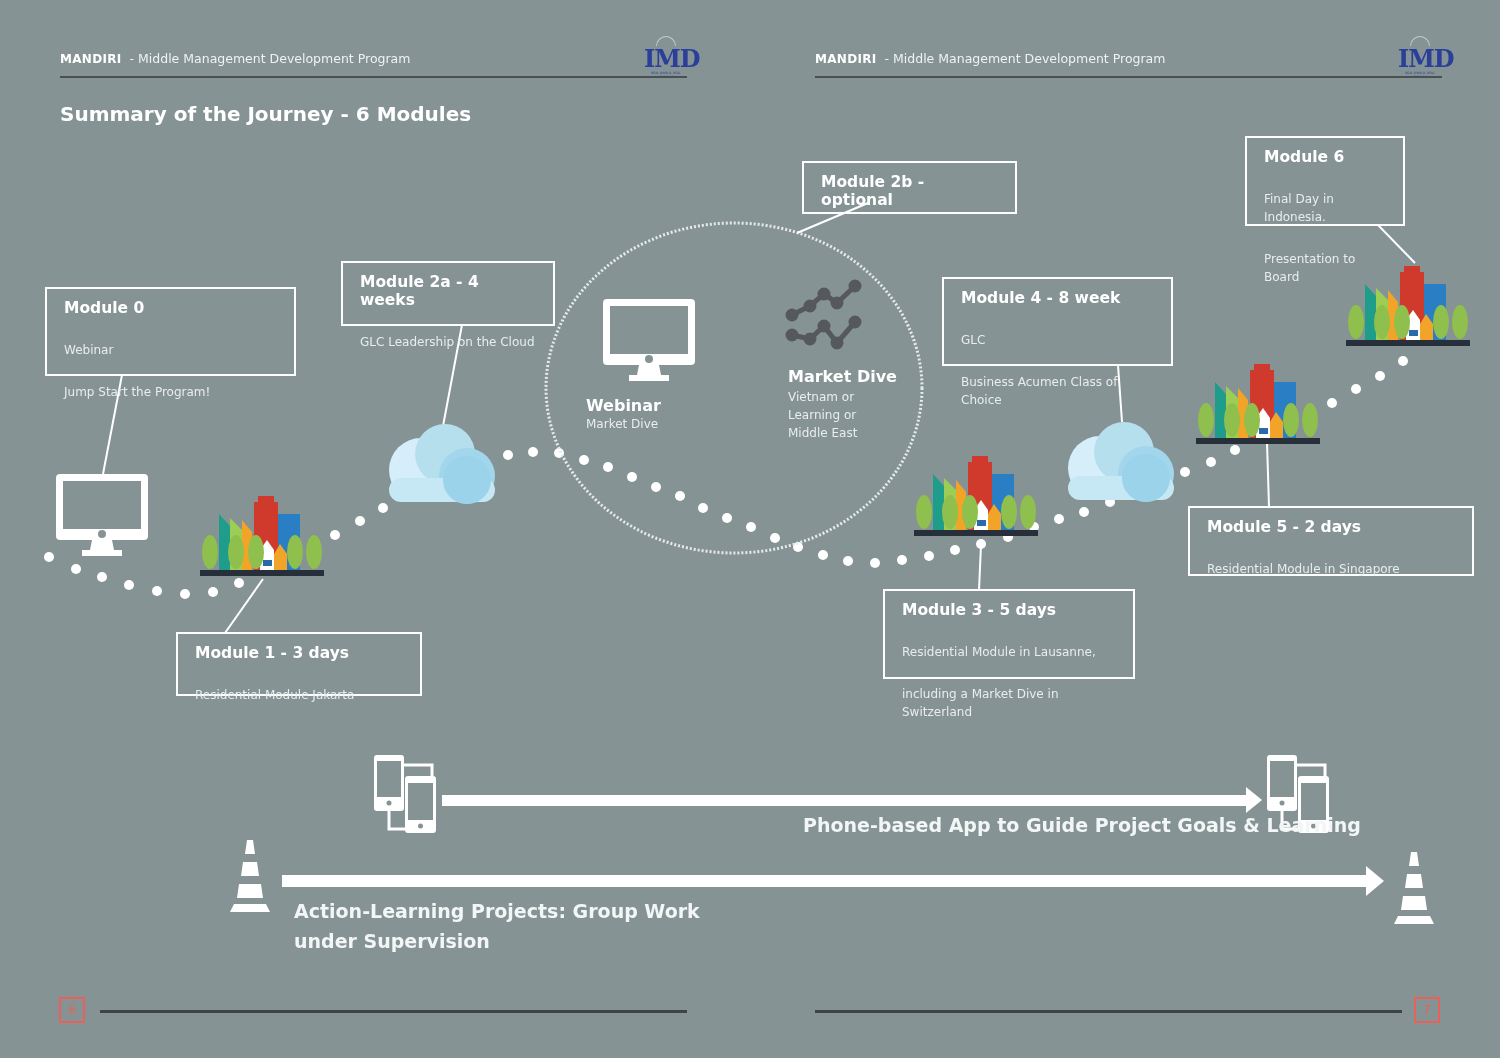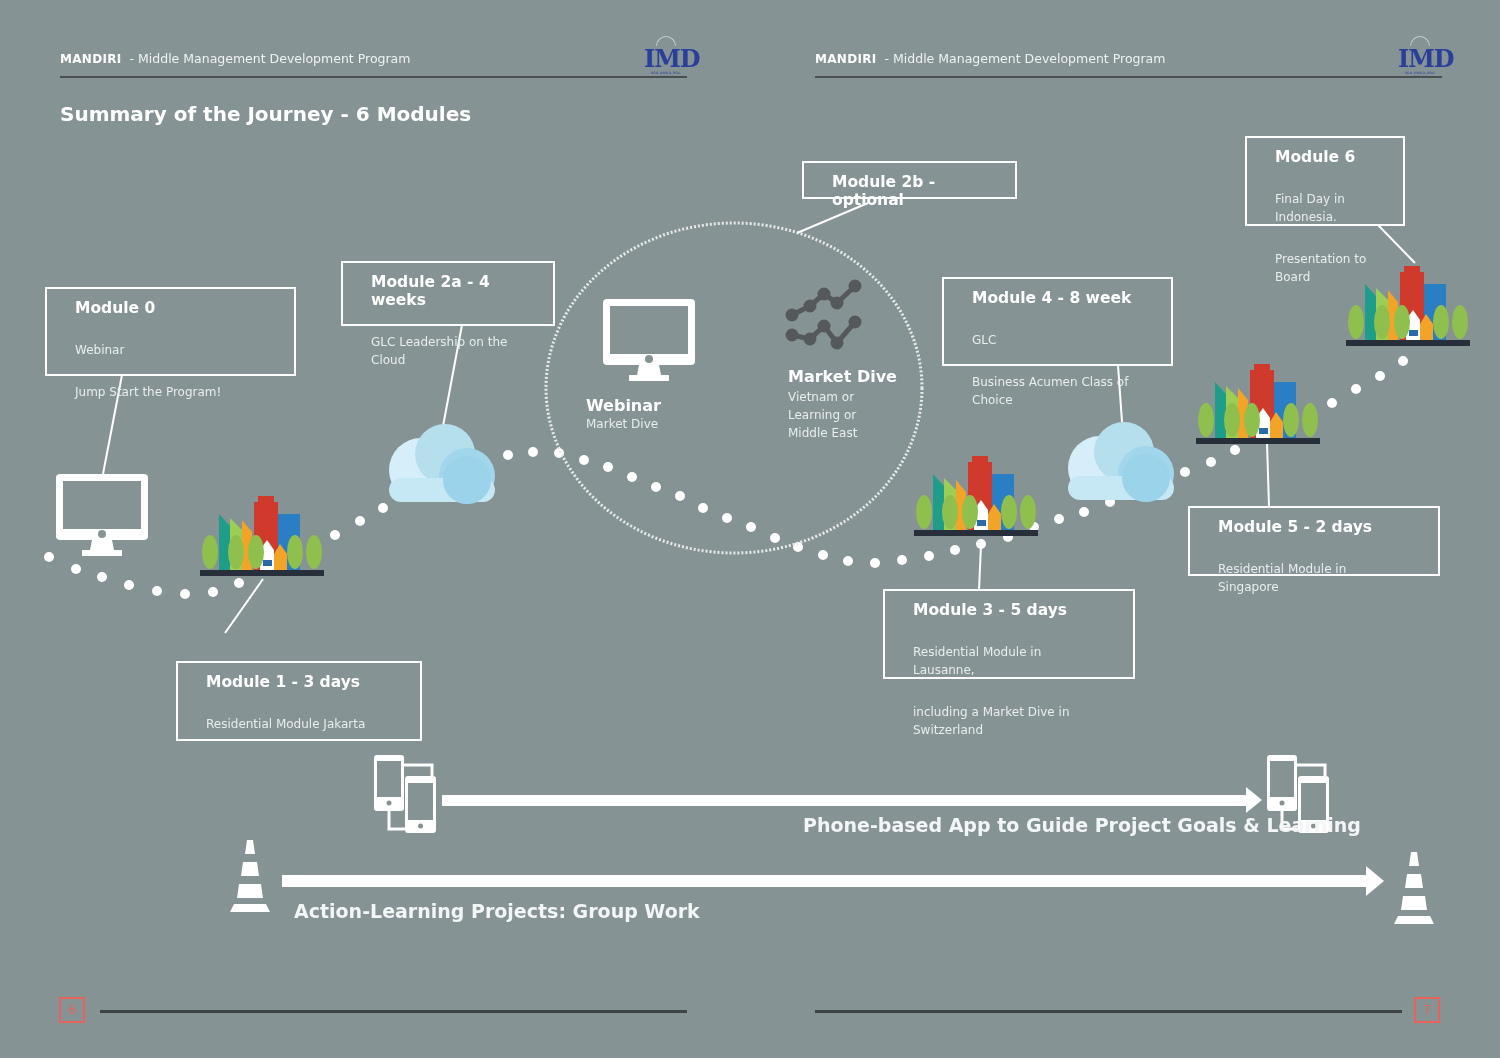--- a/index.html
+++ b/index.html
@@ -6,21 +6,21 @@
   body { width:1500px; height:1058px; background:#869395; position:relative; overflow:hidden;
          font-family:"DejaVu Sans", sans-serif; color:#fff; }
   .abs { position:absolute; }
   .hdr-brand { font-weight:bold; font-size:12px; letter-spacing:0.3px; }
   .hdr-sub { font-size:12.5px; color:#eef2f2; margin-left:8px; }
   .hdr-line { height:2px; background:#4a4f52; }
   .imd { color:#2a3f9a; font-family:"DejaVu Serif", serif; font-weight:bold; font-size:24px; letter-spacing:-1px; line-height:1;text-align:right; }
   .imd-sun { width:18px; height:9px; border:1.5px solid #c8cccc; border-bottom:none; border-radius:10px 10px 0 0; margin:0 auto 1px auto; }
   .imd-tag { font-size:3px; color:#2a3f9a; text-align:center; }
   .title { font-size:20px; font-weight:bold; }
-  .box { position:absolute; border:2px solid #fff; box-sizing:border-box; padding:10px 28px; }
+  .box { position:absolute; border:2px solid #fff; box-sizing:border-box; padding:10px 17px; }
   .box .bt { font-weight:bold; font-size:15.5px; margin-bottom:6px; }
   .box .bd { font-size:12px; color:#e8eded; line-height:18px;margin-top:24px; }
   .label-b { font-weight:bold; font-size:16px; }
   .label-s { font-size:12px; color:#e8eded; line-height:18px; }
   .arrow-text { font-weight:bold; font-size:19px; color:#f3f6f6; }
   .pagenum { width:26px; height:26px; border:2px solid #e8625a; box-sizing:border-box; color:#e8625a;
              font-size:12px; text-align:center; line-height:22px; }
   .foot-line { height:3px; background:#3e4346; }
   svg { position:absolute; left:0; top:0; }
 </style>
@@ -190,42 +190,42 @@
   <rect x="282" y="875" width="1086" height="12" fill="#fff"></rect>
   <polygon points="1366,866 1384,881 1366,896" fill="#fff"></polygon>
   <use href="#cone" x="1394" y="852"></use>
 </svg>
 
 <div class="box" style="left:45px;top:287px;width:251px;height:89px;">
   <div class="bt">Module 0</div>
   <div class="bd">Webinar</div>
   <div class="bd">Jump Start the Program!</div>
 </div>
-<div class="box" style="left:176px;top:661px;width:246px;height:80px;">
+<div class="box" style="left:176px;top:632px;width:246px;height:64px;">
   <div class="bt">Module 1 - 3 days</div>
   <div class="bd">Residential Module Jakarta</div>
 </div>
 <div class="box" style="left:341px;top:261px;width:214px;height:65px;">
   <div class="bt">Module 2a - 4 weeks</div>
   <div class="bd">GLC Leadership on the Cloud</div>
 </div>
-<div class="box" style="left:802px;top:161px;width:215px;height:38px;padding-top:10px;">
+<div class="box" style="left:802px;top:161px;width:215px;height:53px;padding-top:10px;">
   <div class="bt">Module 2b - optional</div>
 </div>
 <div class="box" style="left:883px;top:589px;width:252px;height:90px;">
   <div class="bt">Module 3 - 5 days</div>
   <div class="bd">Residential Module in Lausanne,</div>
   <div class="bd">including a Market Dive in Switzerland</div>
 </div>
 <div class="box" style="left:942px;top:277px;width:231px;height:89px;">
   <div class="bt">Module 4 - 8 week</div>
   <div class="bd">GLC</div>
   <div class="bd">Business Acumen Class of Choice</div>
 </div>
-<div class="box" style="left:1188px;top:506px;width:252px;height:70px;">
+<div class="box" style="left:1188px;top:506px;width:286px;height:70px;">
   <div class="bt">Module 5 - 2 days</div>
   <div class="bd">Residential Module in Singapore</div>
 </div>
 <div class="box" style="left:1245px;top:136px;width:160px;height:90px;">
   <div class="bt">Module 6</div>
   <div class="bd">Final Day in Indonesia.</div>
   <div class="bd">Presentation to Board</div>
 </div>
 
 <div class="abs" style="left:586px;top:396px;">
@@ -235,18 +235,19 @@
 <div class="abs" style="left:788px;top:367px;">
   <div class="label-b" style="margin-bottom:2px;">Market Dive</div>
   <div class="label-s">Vietnam or</div>
   <div class="label-s">Learning or</div>
   <div class="label-s">Middle East</div>
 </div>
 
 <div class="abs arrow-text" style="left:803px;top:814px;">Phone-based App to Guide Project Goals &amp; Learning</div>
 <div class="abs arrow-text" style="left:294px;top:896px;line-height:30px;">
   <div>Action-Learning Projects: Group Work</div>
+  <div>under Supervision</div>
 </div>
 
 <div class="abs pagenum" style="left:59px;top:997px;">6</div>
 <div class="abs foot-line" style="left:100px;top:1010px;width:587px;"></div>
 <div class="abs foot-line" style="left:815px;top:1010px;width:587px;"></div>
 <div class="abs pagenum" style="left:1414px;top:997px;">7</div>
 
 </body></html>

